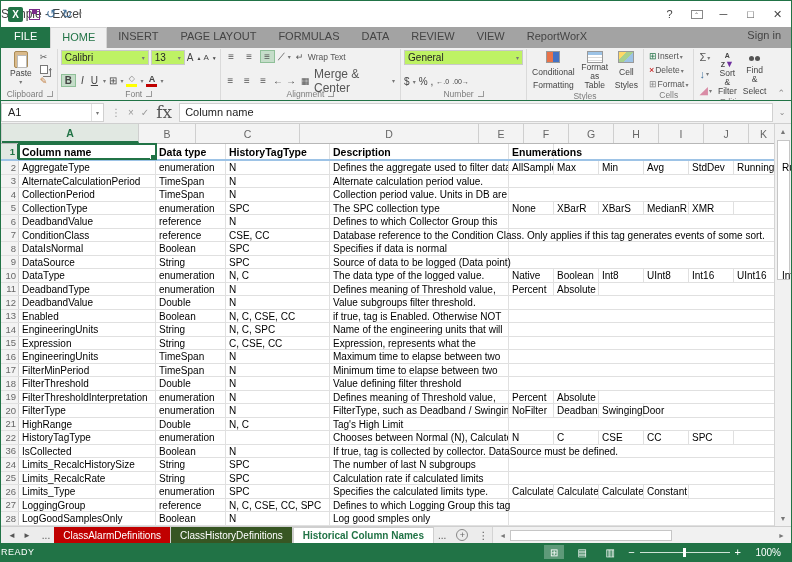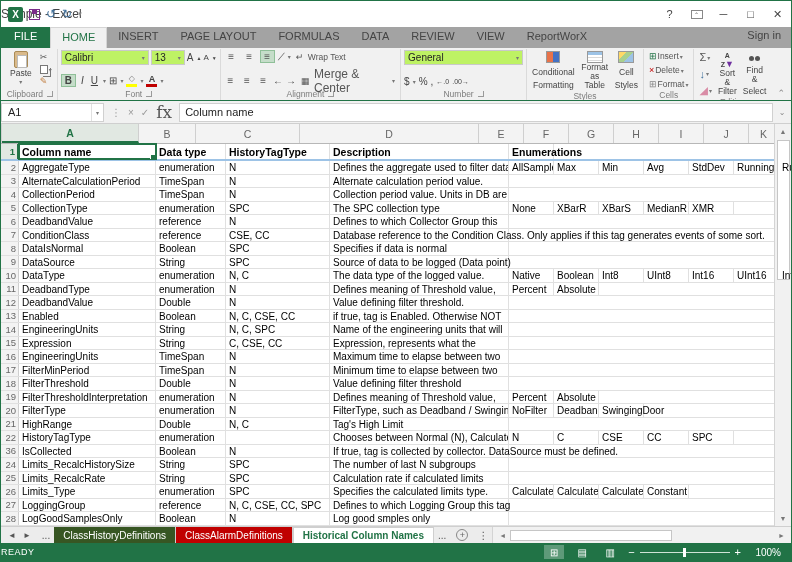--- a/index.html
+++ b/index.html
@@ -479,21 +479,21 @@
         <div class="c cc clip">N</div>
         <div class="c cd clip">Defines meaning of Threshold value,</div>
         <div class="c ce clip">Percent</div>
         <div class="c ce noclip">Absolute</div>
       </div>
       <div class="grow">
         <div class="gut">12</div>
         <div class="c ca clip">DeadbandValue</div>
         <div class="c cb clip">Double</div>
         <div class="c cc clip">N</div>
-        <div class="c cd noclip">Value defining filter threshold.</div>
+        <div class="c cd noclip">Value subgroups filter threshold.</div>
       </div>
       <div class="grow">
         <div class="gut">13</div>
         <div class="c ca clip">Enabled</div>
         <div class="c cb clip">Boolean</div>
         <div class="c cc clip">N, C, CSE, CC</div>
         <div class="c cd noclip">if true, tag is Enabled. Otherwise NOT</div>
       </div>
       <div class="grow">
         <div class="gut">14</div>
@@ -623,22 +623,22 @@
   </div>
 </div>
 
 <div class="sheetbar">
   <div class="snav">
     <span>◄</span>
     <span>►</span>
   </div>
   <div class="sdots">...</div>
   <div class="stabs">
+      <div class="stab" style="background: rgb(192, 0, 0); color: rgb(255, 255, 255);">ClassAlarmDefinitions</div>
       <div class="stab" style="background: rgb(55, 86, 35); color: rgb(255, 255, 255);">ClassHistoryDefinitions</div>
-      <div class="stab" style="background: rgb(192, 0, 0); color: rgb(255, 255, 255);">ClassAlarmDefinitions</div>
       <div class="stab active">Historical Column Names</div>
     </div>
   <div class="sdots">...</div>
   <div class="addsheet">+</div>
   <div class="sdots">⋮</div>
   <div class="hscroll">
     <span class="harrow">◄</span>
     <span class="hthumb"></span>
     <span class="htrack"></span>
     <span class="harrow">►</span>

